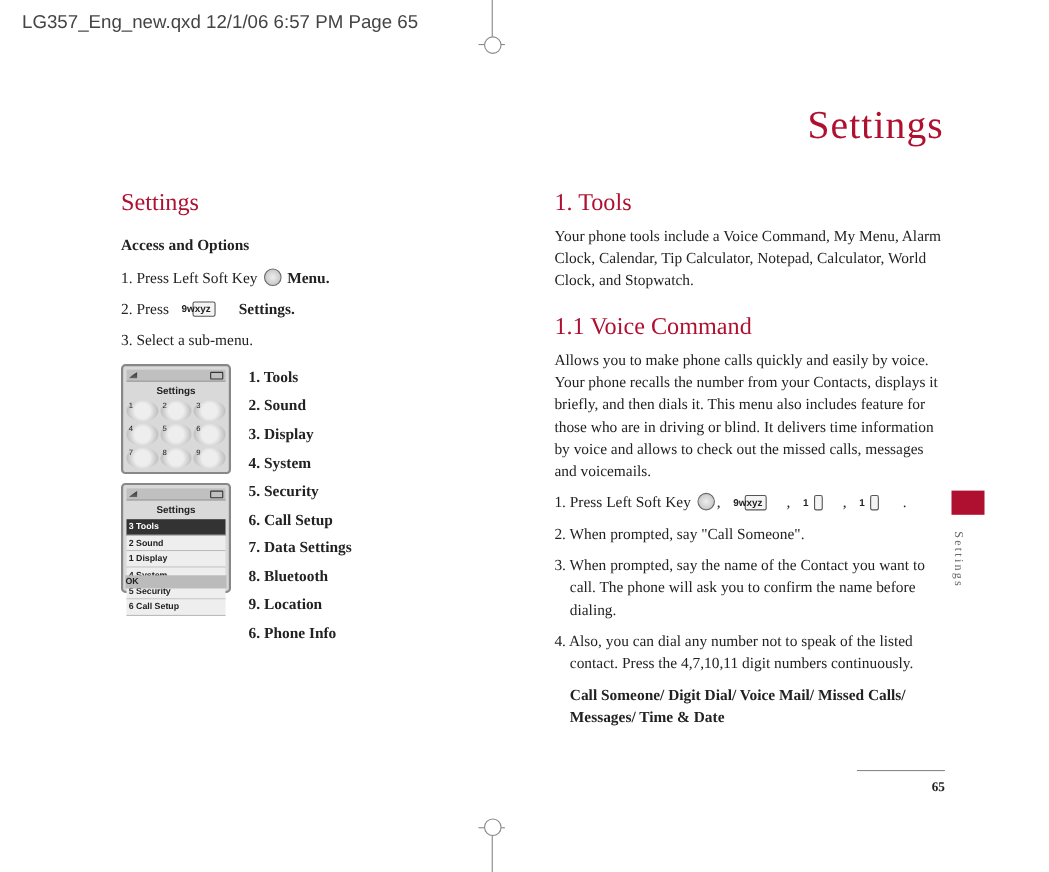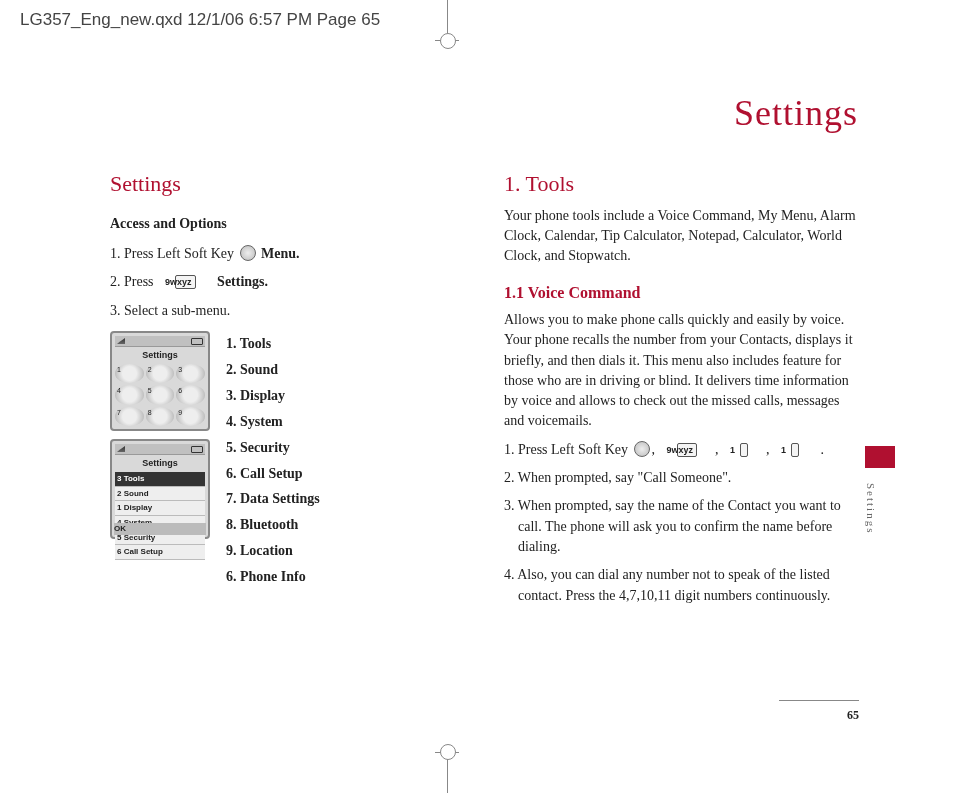--- a/index.html
+++ b/index.html
@@ -57,25 +57,24 @@
     font-size: 14px;
     line-height: 1.45;
   }
   .section-heading {
     font-size: 22px;
     color: #b01030;
     margin: 0 0 6px 0;
     font-family: Georgia, serif;
   }
   .sub-heading-red {
-    font-size: 16px;
+    font-size: 22px;
     color: #b01030;
     margin: 14px 0 6px 0;
     font-family: Georgia, serif;
-    font-weight: bold;
   }
   .bold-sub {
     font-weight: bold;
     margin: 14px 0 10px 0;
     font-size: 14px;
   }
   .step {
     margin: 8px 0;
     font-size: 14px;
     padding-left: 14px;
@@ -232,20 +231,21 @@
     <div class="step">
       <span>1. Press Left Soft Key </span>
       <span class="key-circle"></span><span>, </span>
       <span class="key-box">9wxyz</span><span>, </span>
       <span class="key-box">1   </span><span>, </span>
       <span class="key-box">1   </span><span> .</span>
     </div>
     <div class="step">2. When prompted, say "Call Someone".</div>
     <div class="step">3. When prompted, say the name of the Contact you want to call. The phone will ask you to confirm the name before dialing.</div>
     <div class="step">4. Also, you can dial any number not to speak of the listed contact. Press the 4,7,10,11 digit numbers continuously.</div>
+    <div class="step bold" style="text-indent:0; padding-left:14px;">Call Someone/ Digit Dial/ Voice Mail/ Missed Calls/ Messages/ Time &amp; Date</div>
   </div>
 
 </div>
 
 <div class="side-tab">
   <div class="block"></div>
   <div class="label">Settings</div>
 </div>
 
 <div class="hr-right"></div>

